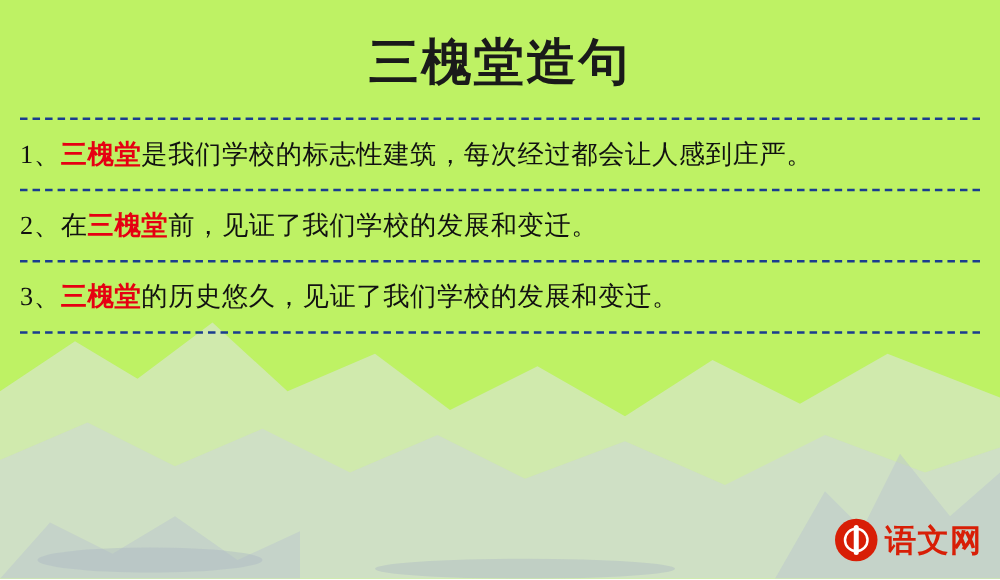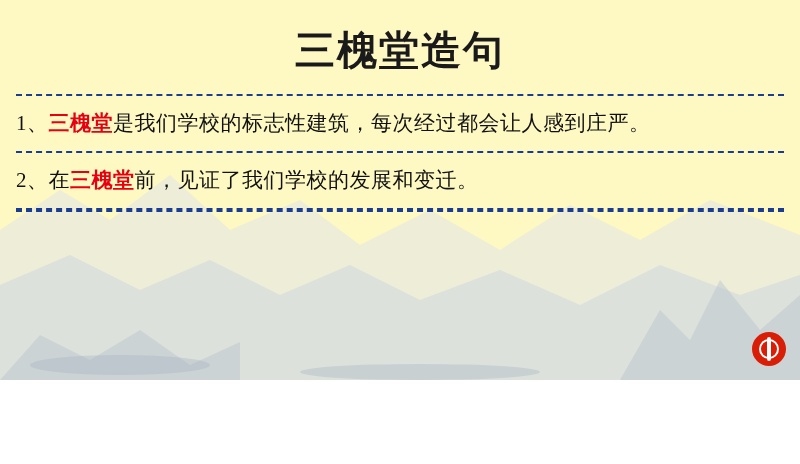--- a/index.html
+++ b/index.html
@@ -9,22 +9,22 @@
   body {
     width: 800px;
     height: 464px;
     background: #ffffff;
     font-family: "Liberation Serif", "DejaVu Serif", serif;
     overflow: hidden;
   }
   .page {
     position: relative;
     width: 800px;
-    height: 380px;
-    background: #fef9c3;
+    height: 463px;
+    background: #bef264;
     overflow: hidden;
   }
   
   .bg-wash {
     position: absolute;
     left: 0;
     right: 0;
     bottom: 0;
     height: 300px;
     pointer-events: none;
@@ -144,22 +144,26 @@
     </div>
 
     <hr class="divider">
 
     <div class="sentence">
       <span>2、</span><span>在</span><span class="kw">三槐堂</span><span>前，见证了我们学校的发展和变迁。</span>
     </div>
 
     <hr class="divider">
 
+    <div class="sentence">
+      <span>3、</span><span class="kw">三槐堂</span><span>的历史悠久，见证了我们学校的发展和变迁。</span>
+    </div>
 
     <hr class="divider">
 
   </div>
 
   <div class="logo">
     <span class="logo-mark"></span>
+    <span class="logo-text">语文网</span>
   </div>
 
 </div>
 
 </body></html>

